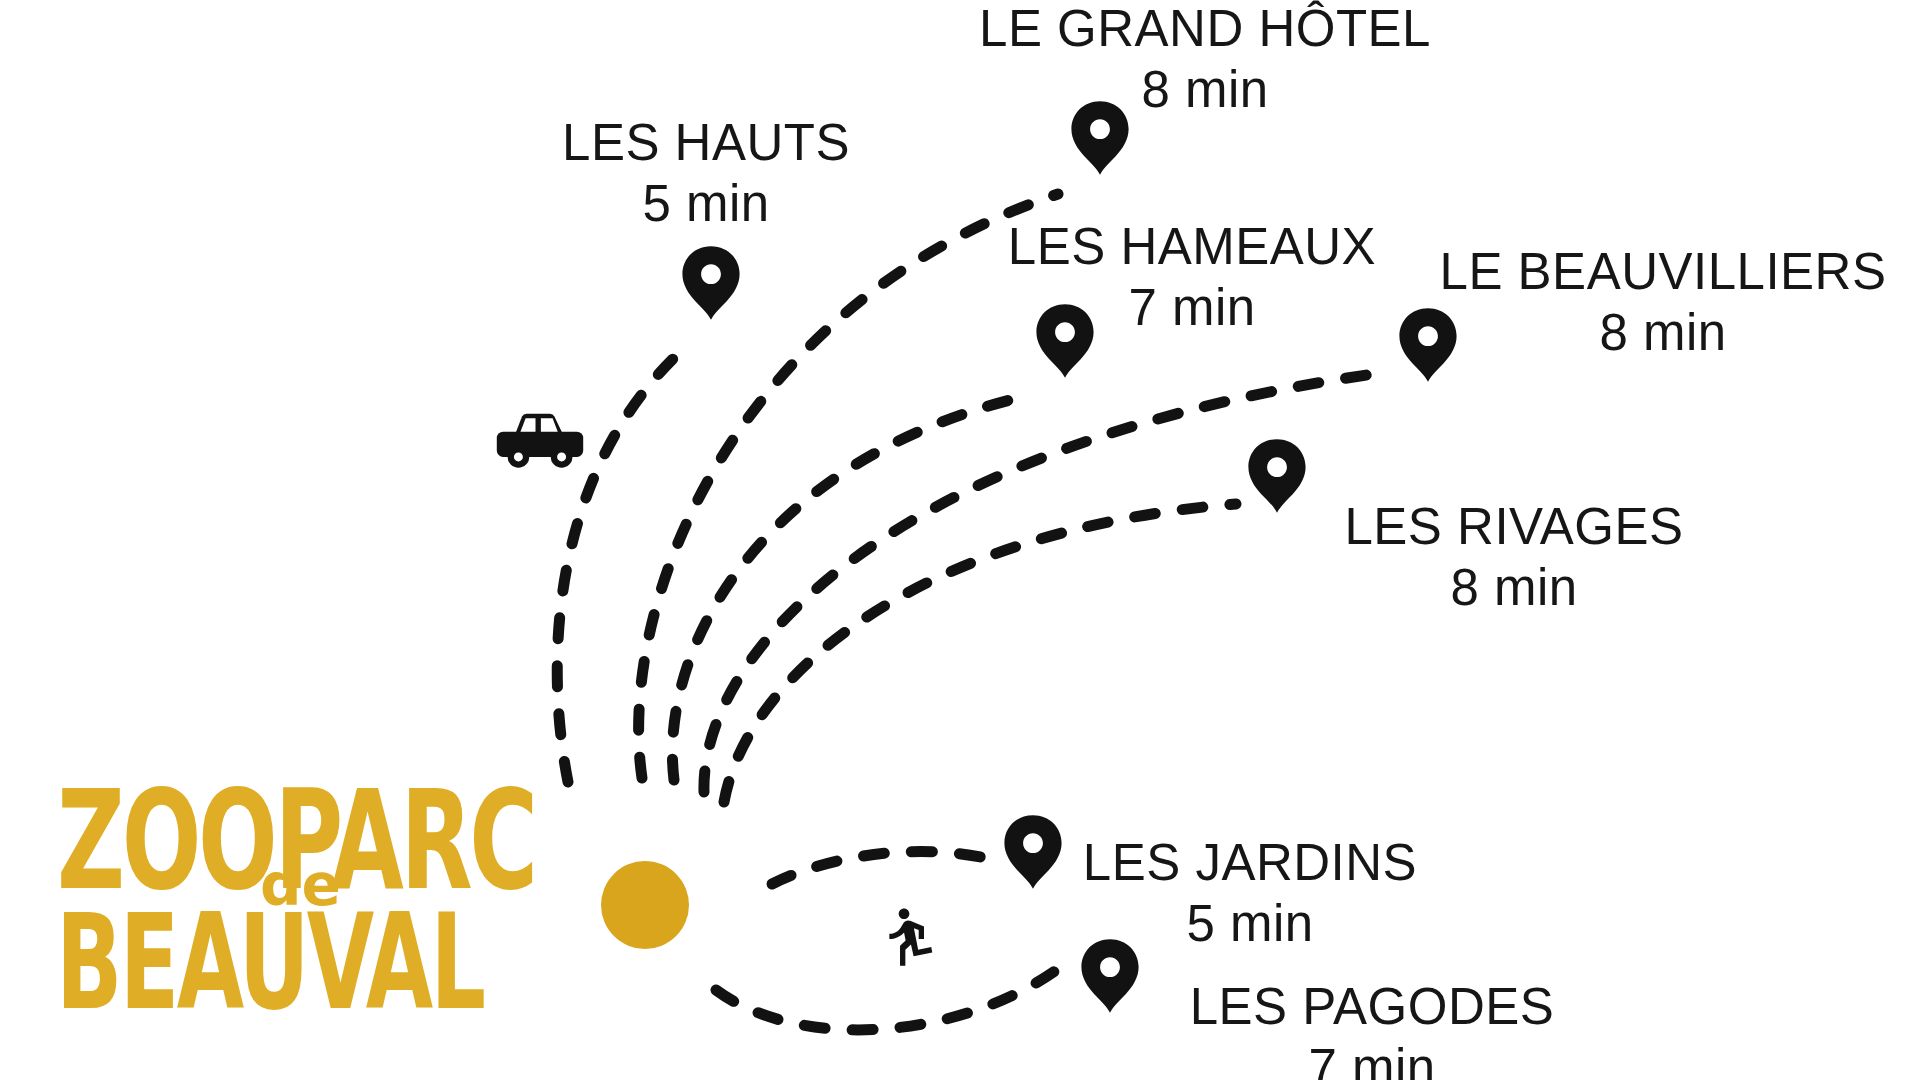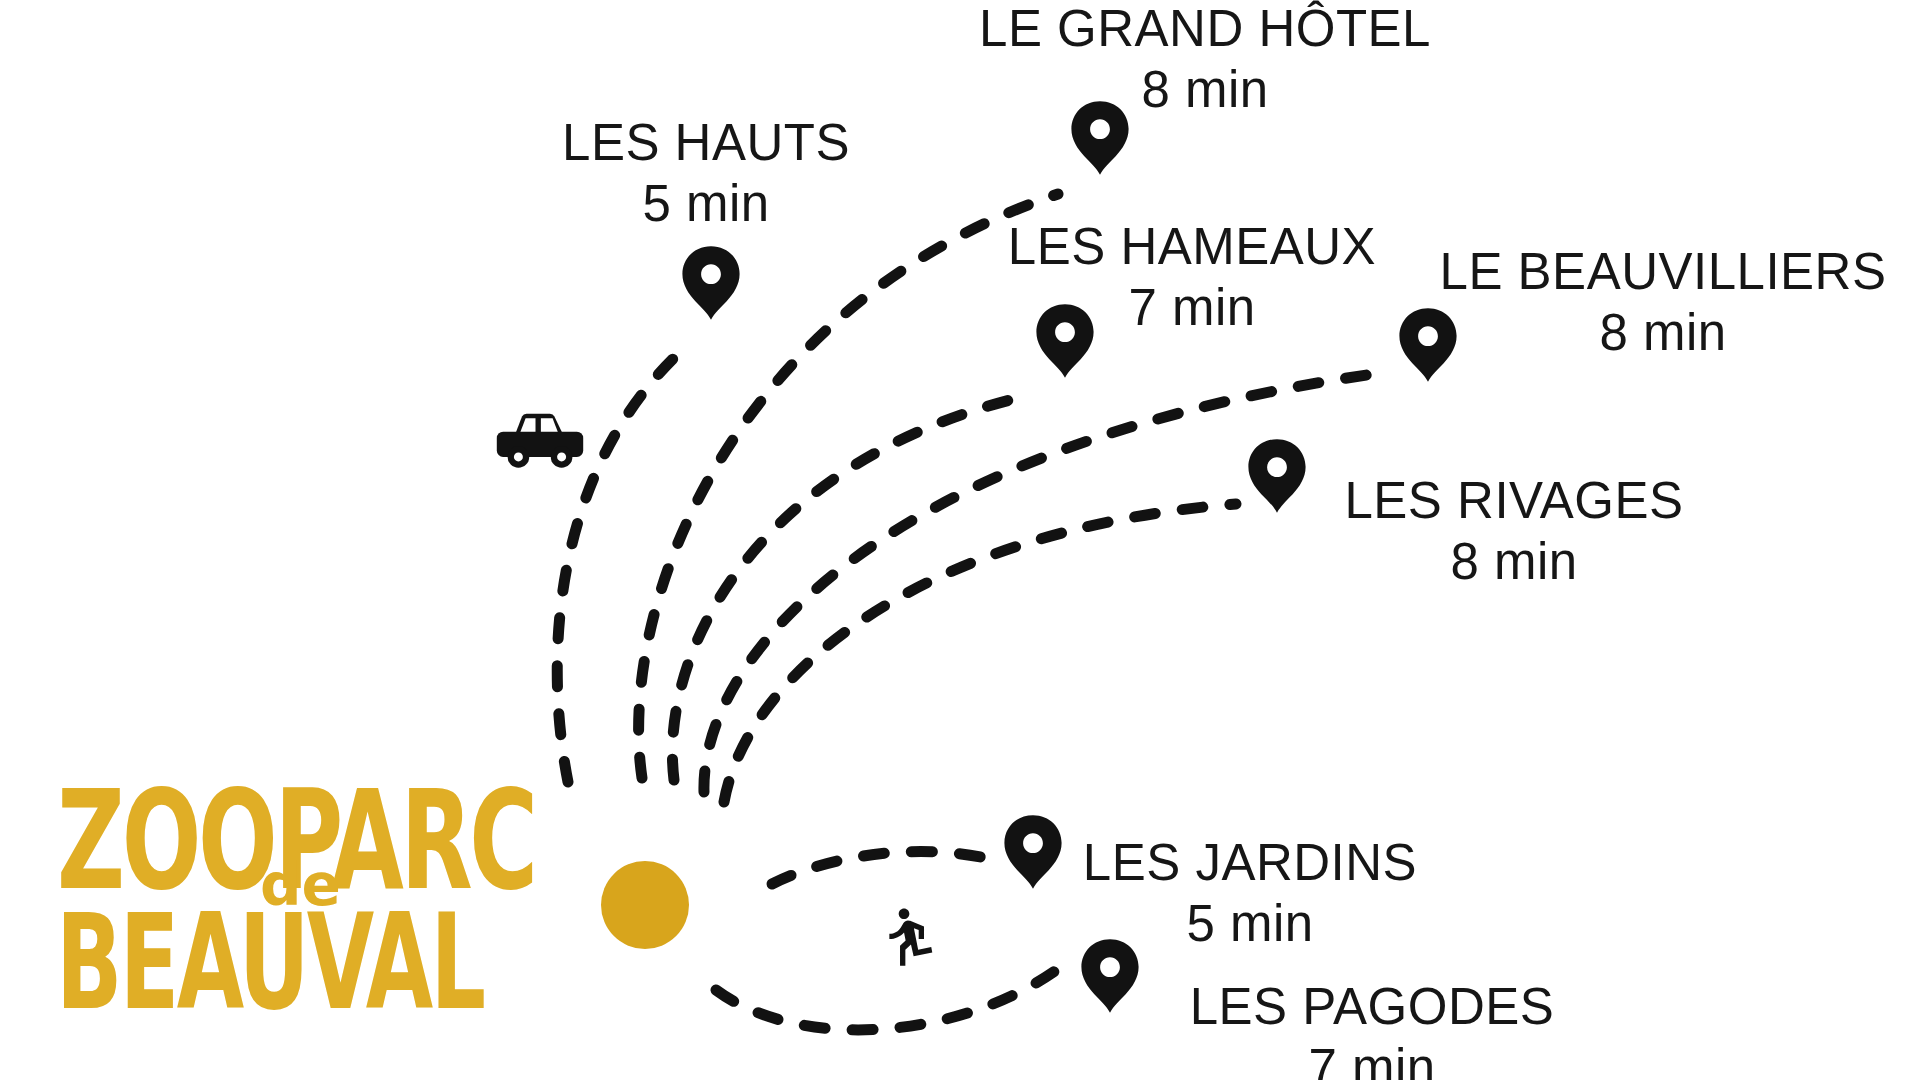--- a/index.html
+++ b/index.html
@@ -40,21 +40,21 @@
   
   .dest-label{
     position:absolute;transform:translateX(-50%);
     text-align:center;color:#161616;
     font-size:51px;line-height:61px;letter-spacing:.5px;white-space:nowrap;
   }
   .label-grand-hotel  {left:1205px;top:-2px;}
   .label-hauts        {left:706px; top:112px;}
   .label-hameaux      {left:1192px;top:216px;}
   .label-beauvilliers {left:1663px;top:241px;}
-  .label-rivages      {left:1514px;top:470px;text-align:center;}
+  .label-rivages      {left:1514px;top:496px;text-align:center;}
   .label-jardins      {left:1250px;top:832px;}
   .label-pagodes      {left:1372px;top:942px;margin-top:34px;}
 
   
   .car-icon{position:absolute;left:495px;top:404px;width:90px;height:68px;}
   .walk-icon{position:absolute;left:876px;top:888px;width:64px;height:97px;transform:scaleX(-1);}
   .car-icon svg,.walk-icon svg{display:block;width:100%;height:100%;}
 </style>
 </head>
 <body>

